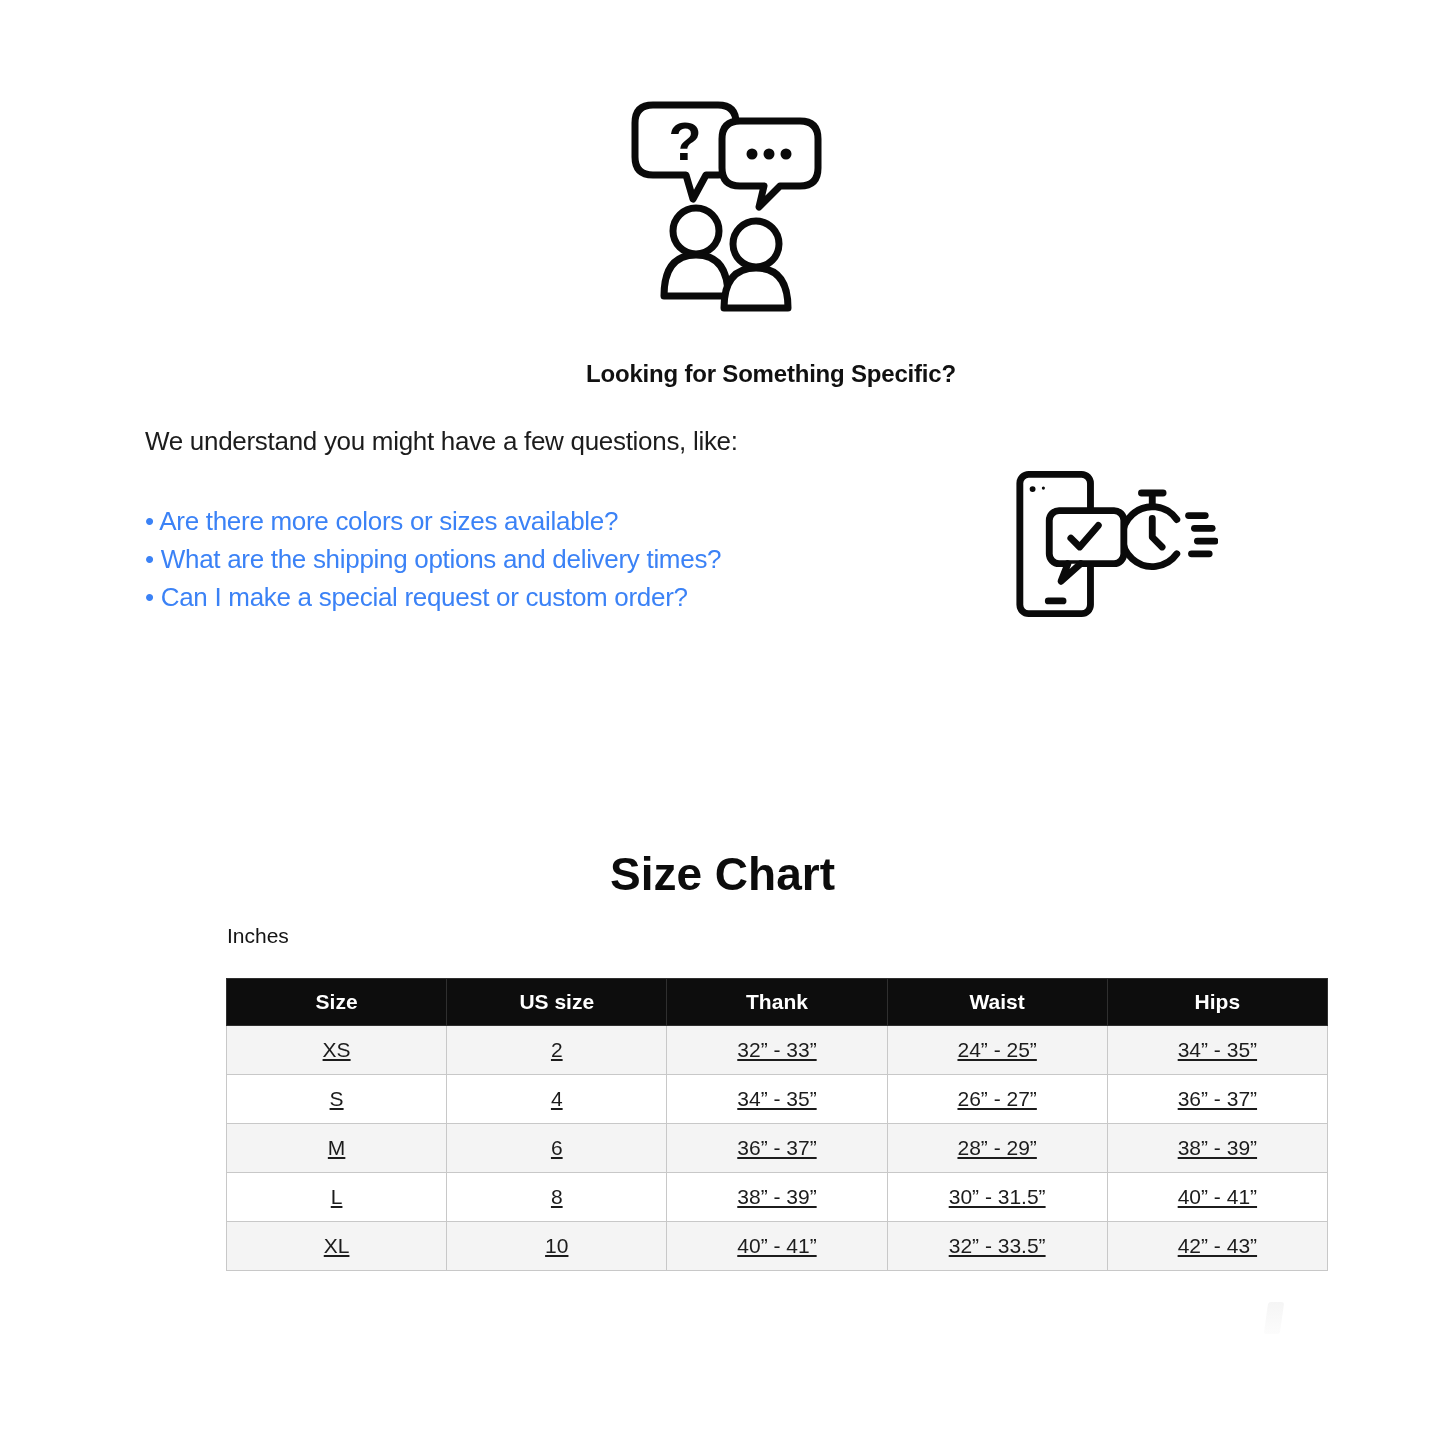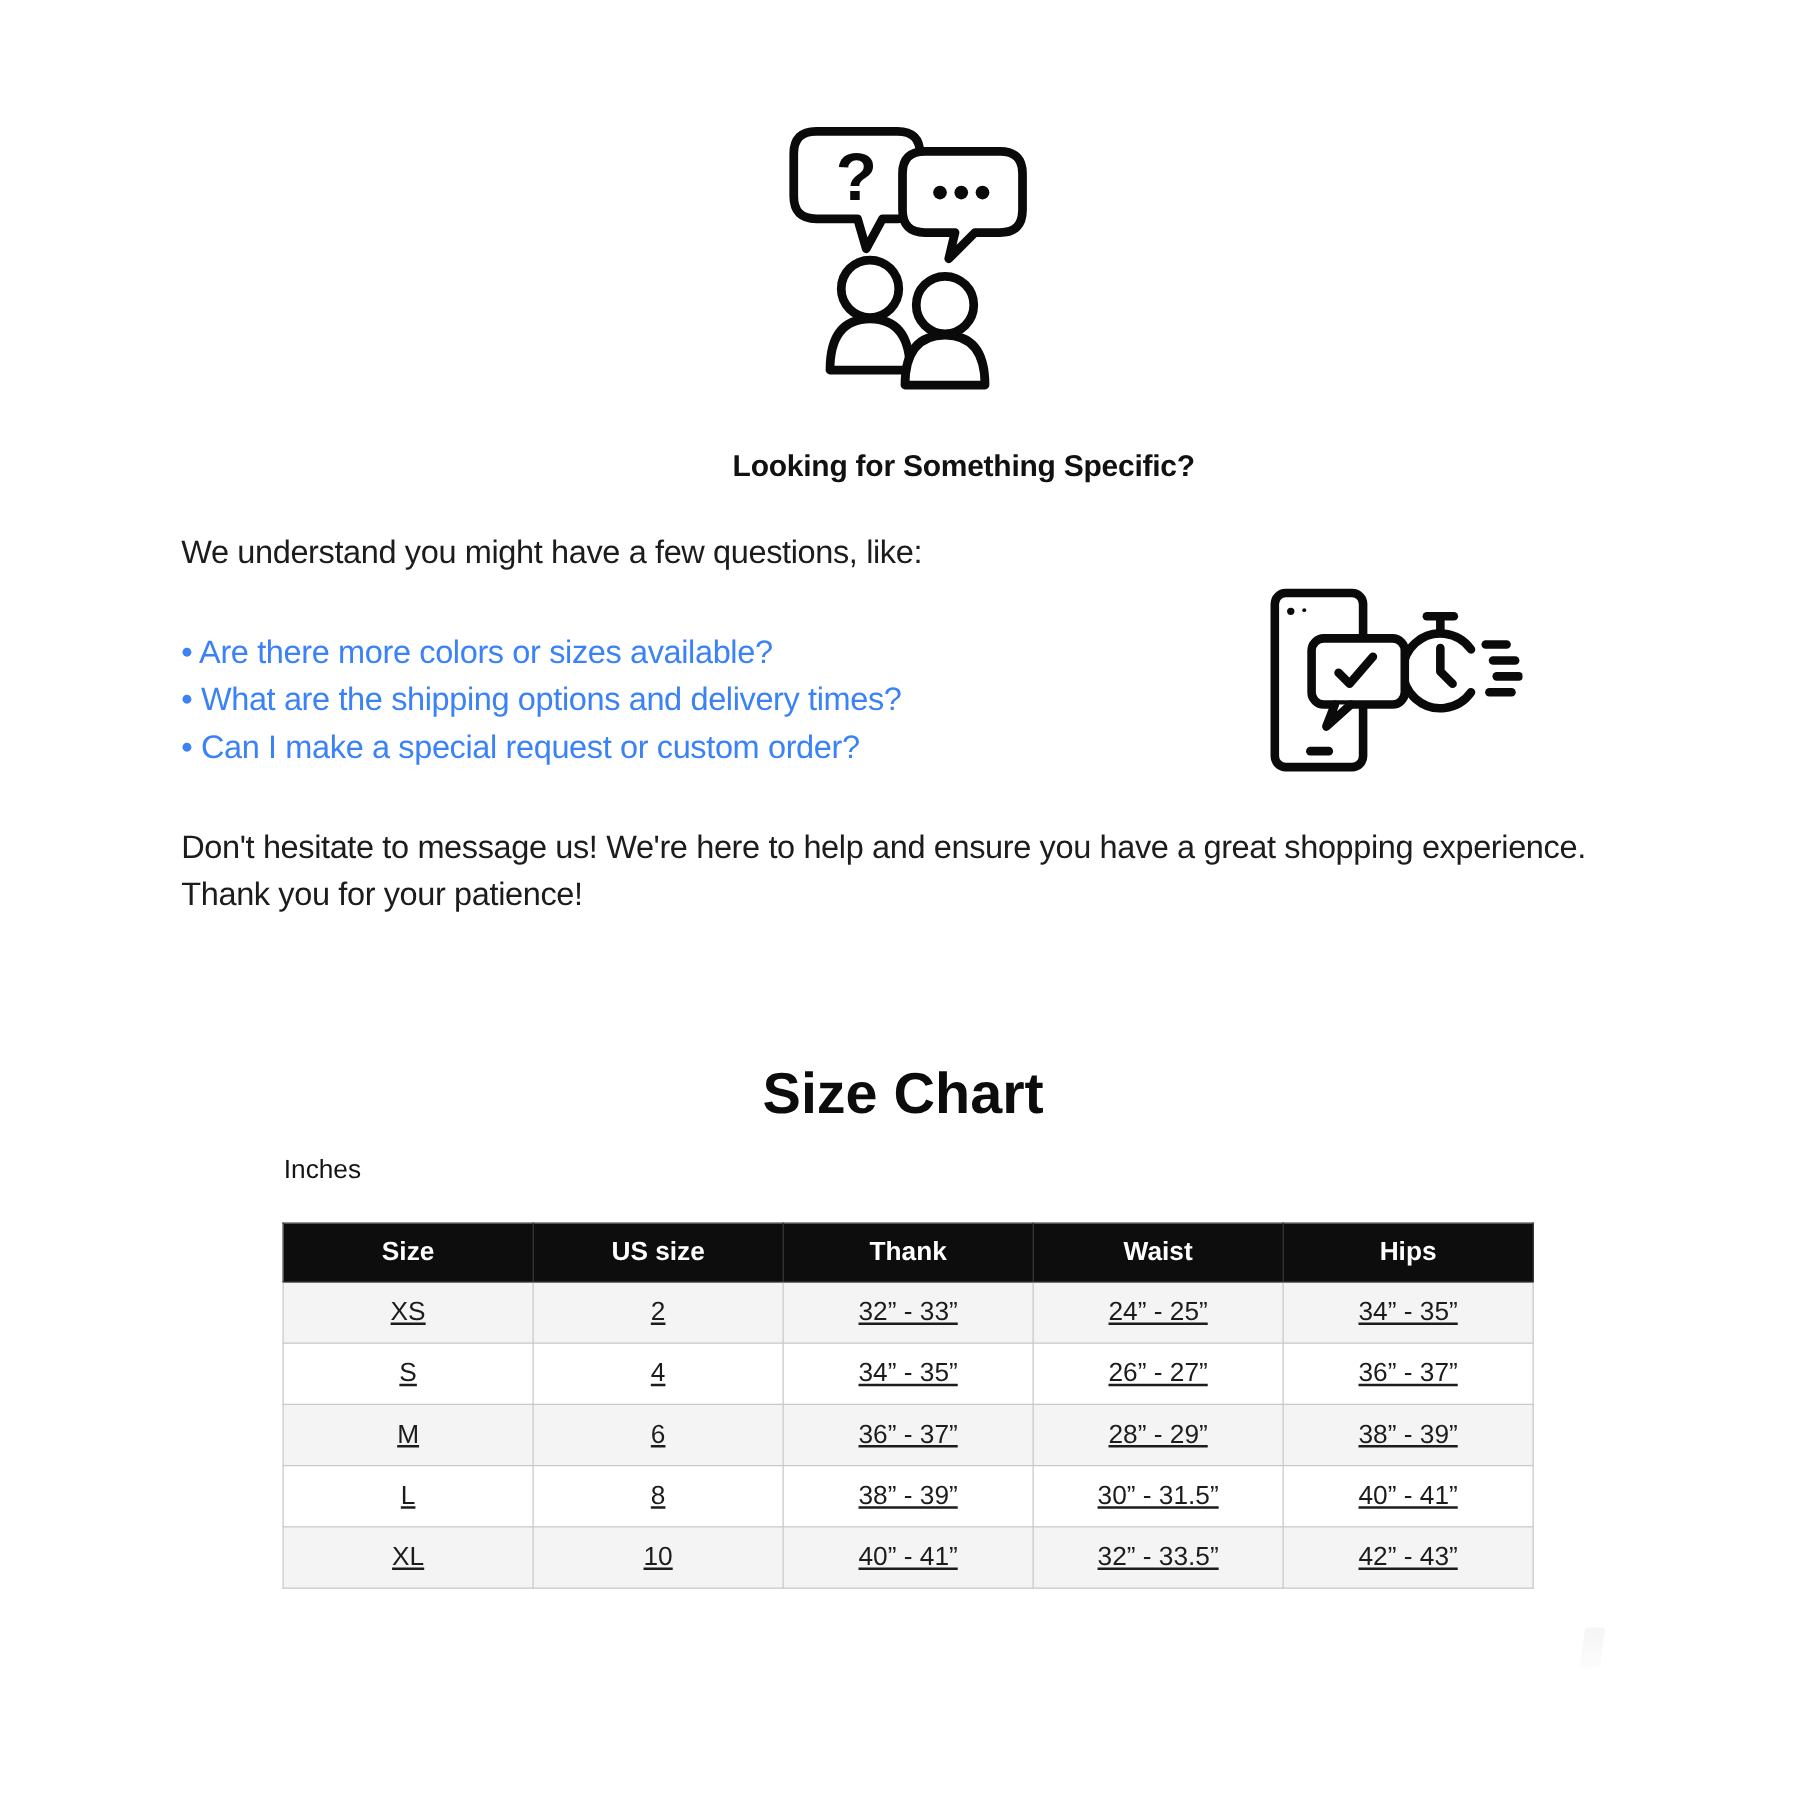--- a/index.html
+++ b/index.html
@@ -43,21 +43,21 @@
   
   .size-chart-title {
     position:absolute; left:50%; top:847px; transform:translateX(-50%);
     white-space:nowrap; font-size:46px; font-weight:700; color:#0c0c0c;
   }
   .units-label {
     position:absolute; left:227px; top:924px;
     font-size:21px; color:#141414;
   }
   .size-table {
-    position:absolute; left:226px; top:978px; width:1001px;
+    position:absolute; left:226px; top:978px; width:1102px;
     border-collapse:collapse; table-layout:fixed;
     font-size:21px; text-align:center;
     border:1px solid var(--border,#c8c8c8);
     padding-left:35px;
   }
   .size-table th {
     background:var(--header-bg,#0d0d0d);
     color:var(--header-text,#ffffff);
     font-weight:700; height:47px;
     border:1px solid #2f2f2f; font-size:21px;
@@ -128,21 +128,20 @@
         <line x1="186" y1="60" x2="204" y2="60"></line>
         <line x1="189" y1="73" x2="207" y2="73"></line>
         <line x1="183" y1="86" x2="201" y2="86"></line>
         <rect x="38" y="42" width="76" height="54" rx="10" fill="#ffffff"></rect>
         <path d="M70 96 L50 114 L57 96" fill="#ffffff"></path>
         <path d="M60 70 L69 79 L88 57"></path>
       </g>
     </svg>
   </div>
 
-  <p class="closing-text">Don't hesitate to message us! We're here to help and ensure you have a great shopping experience. Thank you for your patience!</p>
 
   <div class="size-chart-title">Size Chart</div>
 
   <div class="units-label">Inches</div>
 
   <table class="size-table">
     <thead>
       <tr>
         <th>Size</th>
         <th>US size</th>

